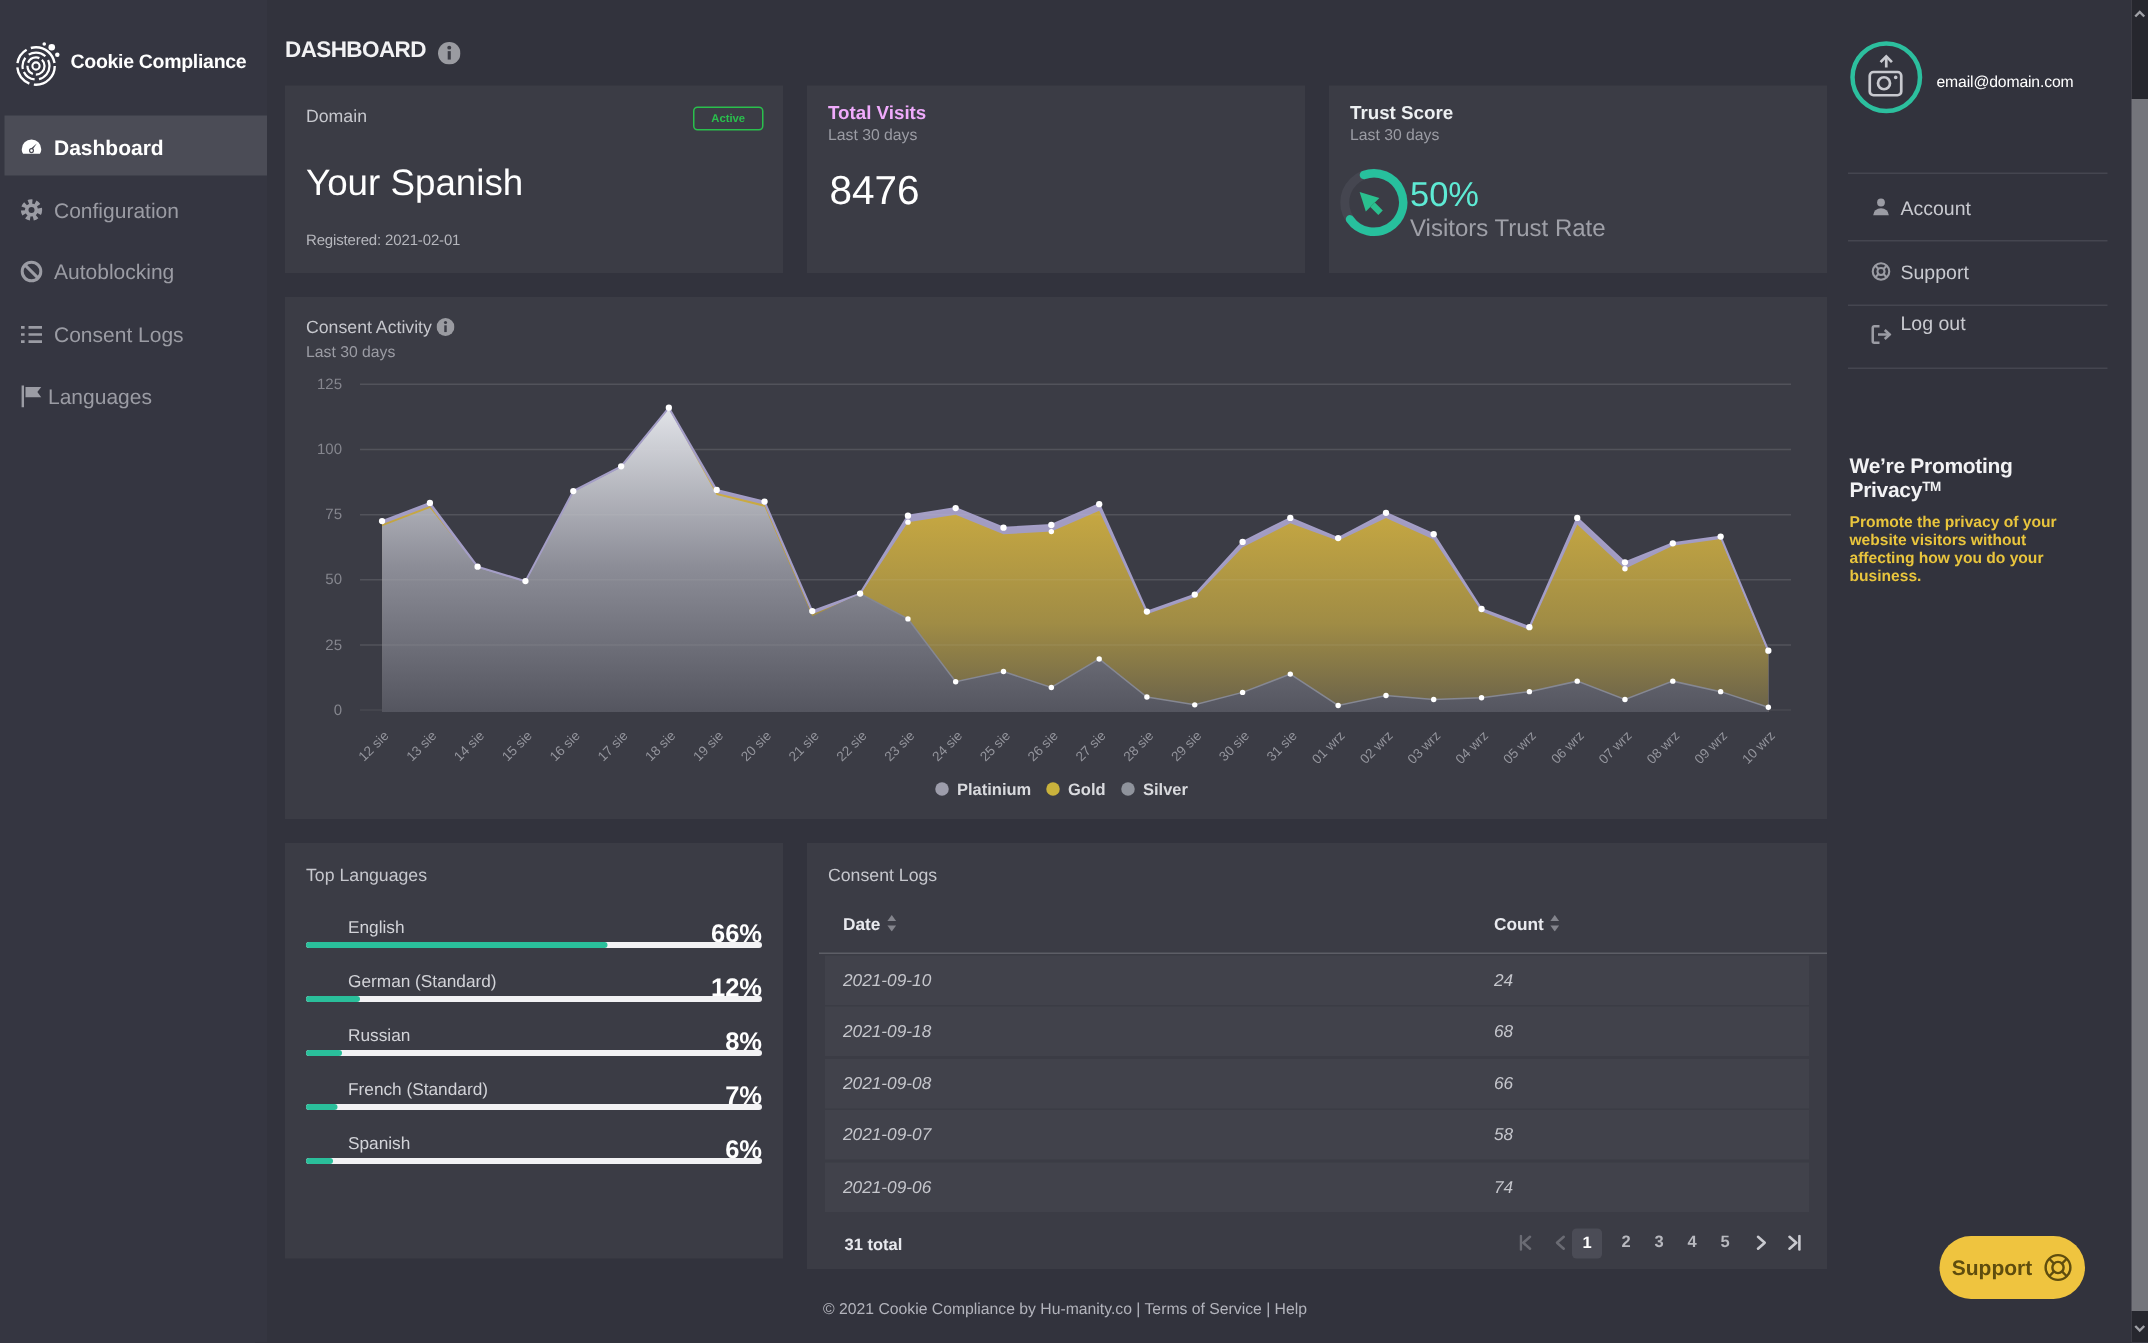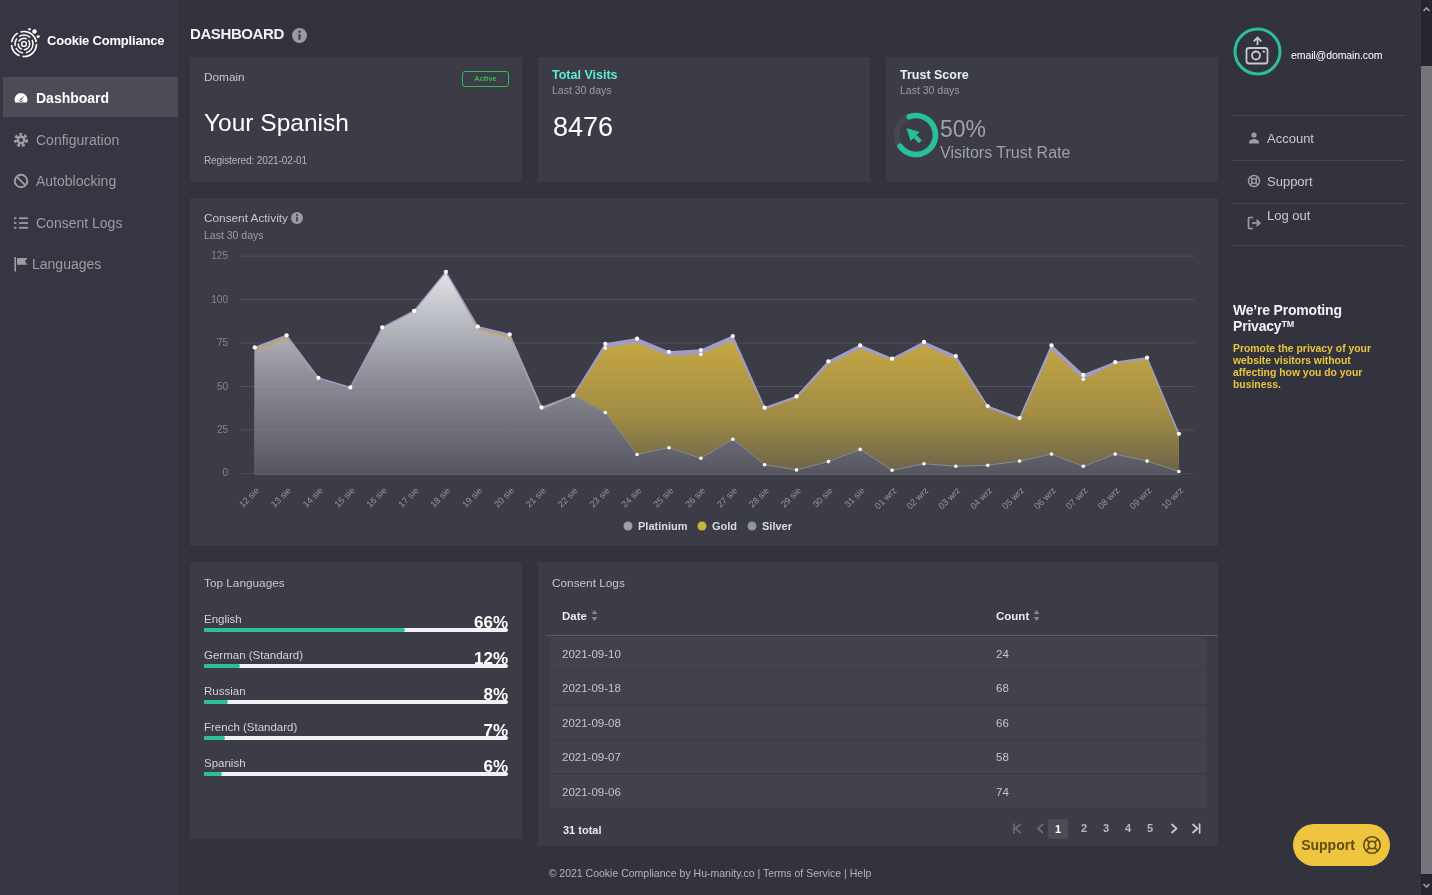--- a/index.html
+++ b/index.html
@@ -4,26 +4,26 @@
 * { margin:0; padding:0; box-sizing:border-box; }
 html,body { width:1432px; height:895px; overflow:hidden; }
 body { background:#32333d; font-family:"Liberation Sans", sans-serif; position:relative; }
 .abs { position:absolute; }
 .card { position:absolute; background:#3b3c45; }
 .ctitle { font-size:11.8px; color:#c6c7cd; }
 .sub { font-size:10.5px; color:#9b9ca4; }
 .big { font-size:27px; color:#fff; }
 .navtxt { font-size:14px; color:#9b9ca4; line-height:16px; }
 .navtxt.on { color:#fff; font-weight:bold; }
-.ll { font-size:11.5px; color:#d2d3d8; }
+.ll { font-size:11.5px; color:#d2d3d8;margin-left:28px; }
 .lp { font-size:17px; font-weight:bold; color:#fff; width:304px; text-align:right; }
 .bar { width:304px; height:4px; background:#f2f2f4; border-radius:2px; }
 .fill { height:4px; background:#2abf9b; border-radius:2px; }
 .trow { left:550px; width:656px; height:33px; background:#41424b; }
-.tcell { font-size:11.5px; color:#c5c6cc; }
+.tcell { font-size:11.5px; color:#c5c6cc;font-style:italic; }
 .th { font-size:11.5px; font-weight:bold; color:#e8e9ee; }
 .pnum { font-size:11px; font-weight:bold; color:#b8b9bf; }
 .pcur { width:20px; height:20px; background:#4b4c56; border-radius:3px; text-align:center;
         line-height:20px; font-size:11px; font-weight:bold; color:#fff; }
 .menu { font-size:13px; color:#c9cad0; }
 .sep { left:1232px; width:173px; height:1px; background:#454650; }
 </style></head>
 <body>
 
 <div class="abs" style="left:0;top:0;width:178px;height:895px;background:#353641"></div>
@@ -84,35 +84,35 @@
 <div class="card" style="left:190px;top:57px;width:332px;height:125px"></div>
 <div class="card" style="left:538px;top:57px;width:332px;height:125px"></div>
 <div class="card" style="left:886px;top:57px;width:332px;height:125px"></div>
 
 <div class="abs ctitle" style="left:204px;top:70px">Domain</div>
 <div class="abs" style="left:462px;top:71px;width:47px;height:16px;border:1px solid #2abf4d;border-radius:3px;
      font-size:7.5px;font-weight:bold;color:#2abf4d;text-align:center;line-height:14px">Active</div>
 <div class="abs" style="left:204px;top:109px;font-size:24.5px;color:#fff">Your Spanish</div>
 <div class="abs" style="left:204px;top:155px;font-size:10px;color:#b6b7bd;letter-spacing:-0.1px">Registered: 2021-02-01</div>
 
-<div class="abs" style="left:552px;top:68px;font-size:12.5px;font-weight:bold;color:#5eead4">Total Visits</div>
+<div class="abs" style="left:552px;top:68px;font-size:12.5px;font-weight:bold;color:#f0abfc">Total Visits</div>
 <div class="abs sub" style="left:552px;top:84px">Last 30 days</div>
 <div class="abs big" style="left:553px;top:112px">8476</div>
 
 <div class="abs" style="left:900px;top:68px;font-size:12.5px;font-weight:bold;color:#eceff1">Trust Score</div>
 <div class="abs sub" style="left:900px;top:84px">Last 30 days</div>
 <svg class="abs" style="left:893px;top:112px" width="46" height="46" viewBox="0 0 46 46">
 <circle cx="23" cy="23" r="19.5" fill="none" stroke="#454650" stroke-width="6"></circle>
 <path d="M16.3 4.7 A19.5 19.5 0 1 1 7.0 34.2" fill="none" stroke="#27c09d" stroke-width="5.6" stroke-linecap="round"></path>
 <g transform="translate(20.5,23) rotate(-45)" fill="#2abf8e">
 <path d="M0 -10 L6.4 2.2 L-6.4 2.2 Z"></path>
 <rect x="-2.1" y="2.2" width="4.2" height="7.5"></rect>
 </g>
 </svg>
-<div class="abs" style="left:940px;top:116px;font-size:23px;color:#a3a3a3">50%</div>
+<div class="abs" style="left:940px;top:116px;font-size:23px;color:#5eead4">50%</div>
 <div class="abs" style="left:940px;top:144px;font-size:16px;color:#9fa0a8">Visitors Trust Rate</div>
 
 <div class="card" style="left:190px;top:198px;width:1028px;height:348px"></div>
 <div class="abs ctitle" style="left:204px;top:211px">Consent Activity</div>
 <svg class="abs" style="left:291px;top:212px" width="12" height="12" viewBox="0 0 16 16">
     <circle cx="8" cy="8" r="8" fill="#9a9ba1"></circle>
     <rect x="6.9" y="6.5" width="2.2" height="6" fill="#3b3c45"></rect>
     <circle cx="8" cy="4" r="1.4" fill="#3b3c45"></circle>
   </svg>
 <div class="abs sub" style="left:204px;top:229px">Last 30 days</div>

